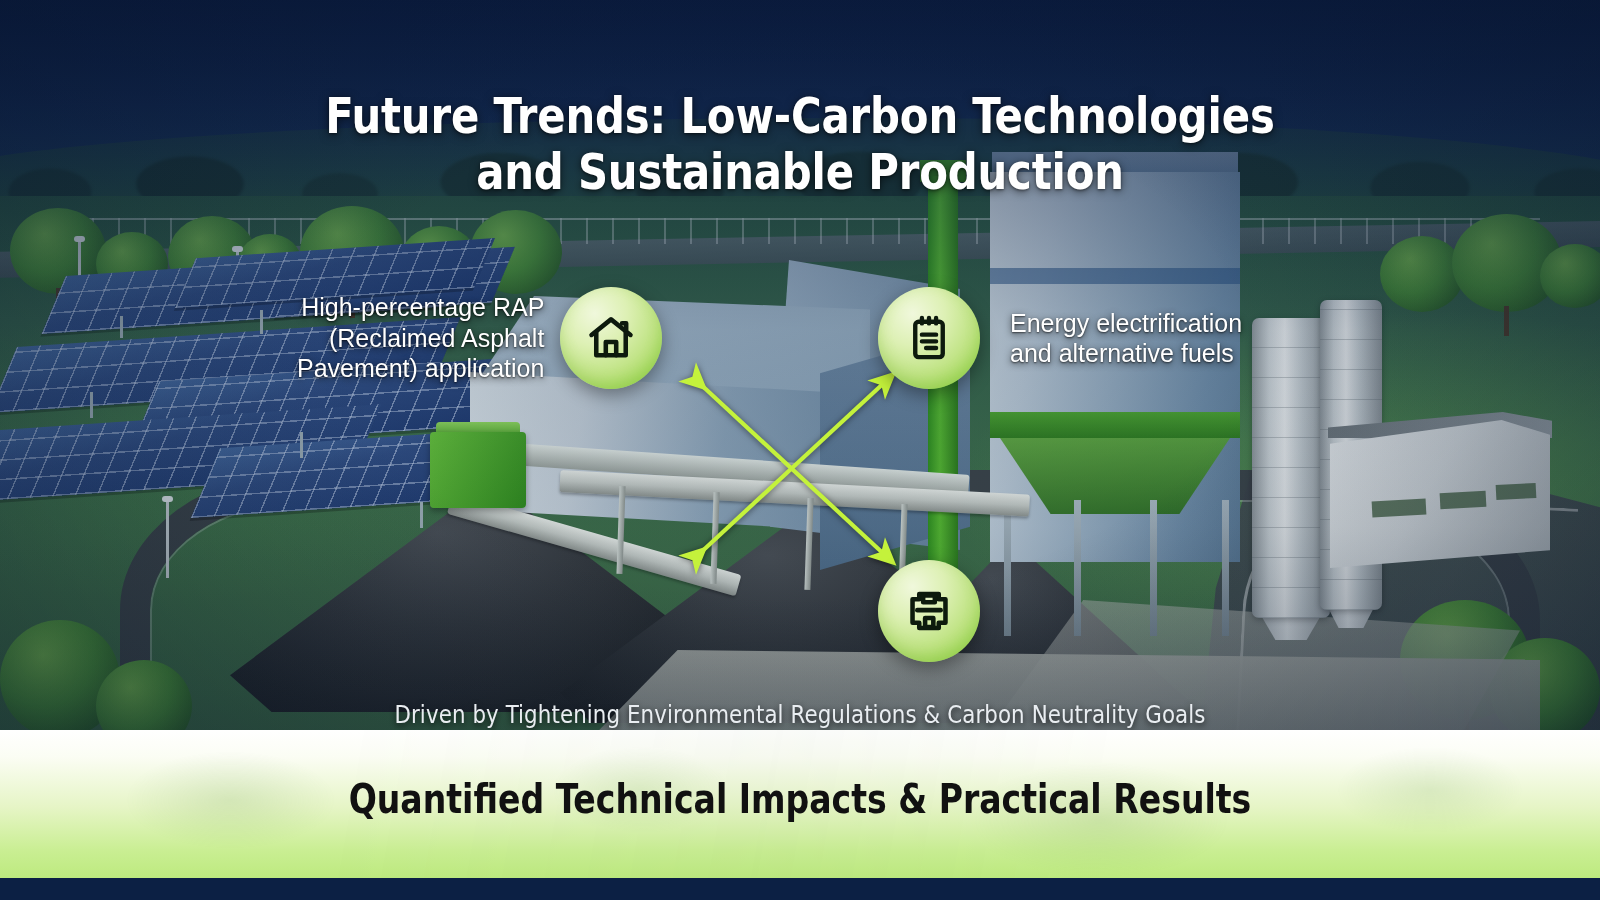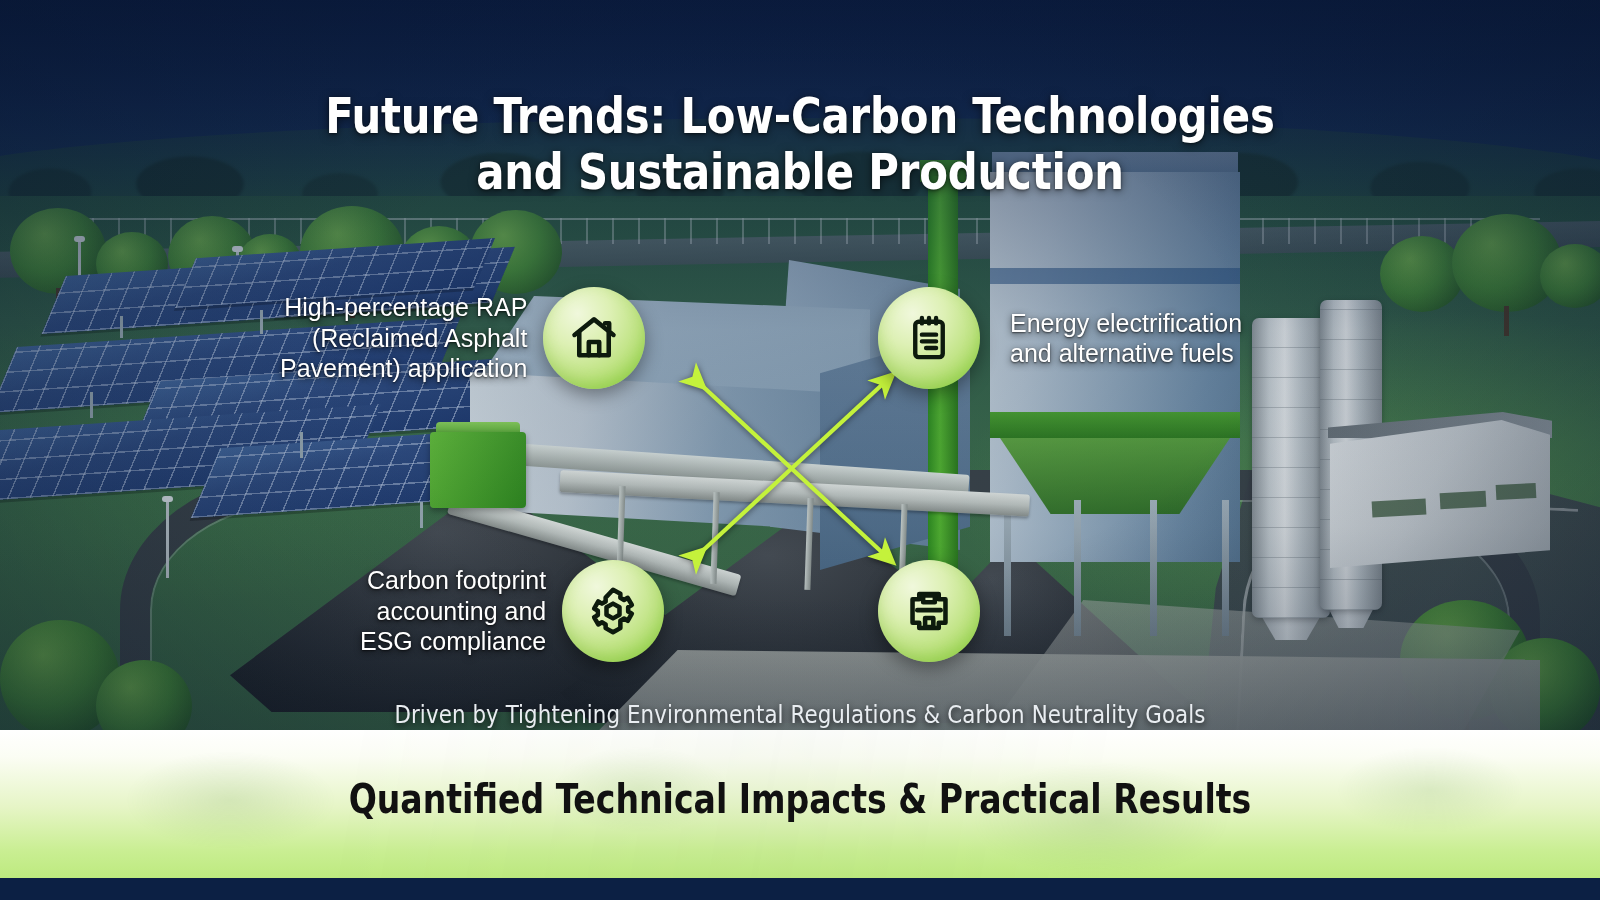--- a/index.html
+++ b/index.html
@@ -178,21 +178,21 @@
                 text-shadow:0 2px 7px rgba(0,0,0,.75), 0 1px 2px rgba(0,0,0,.6); white-space:pre-line; }
   .node.left  .node-label { text-align:right; }
   .node.right .node-label { text-align:left;margin-left:14px; }
 
   .badge { width:102px; height:102px; border-radius:50%; flex:0 0 102px;
            background:radial-gradient(circle at 34% 26%,#f0f8dc 0%,#ddf0b4 32%,#bfe383 62%,#9ad84f 88%,#8ccf3e 100%);
            box-shadow:0 6px 18px rgba(0,0,0,.38), inset 0 -6px 14px rgba(120,180,50,.30);
            display:flex; align-items:center; justify-content:center; }
   .badge svg { display:block; }
 
-  .n1 { left:280px; top:287px; }
+  .n1 { left:297px; top:287px; }
   .n2 { left:878px; top:287px; }
   .n3 { left:360px; top:560px; }
   .n4 { left:878px; top:560px; }
 
   
   .arrows { position:absolute; left:0; top:0; width:1600px; height:752px; pointer-events:none; }
 
   
   .caption { position:absolute; left:0; top:700px; width:1600px; text-align:center;
              font-family:"DejaVu Sans Condensed","Liberation Sans Narrow","Liberation Sans", sans-serif;
@@ -367,33 +367,20 @@
             <rect x="5.4" y="4.2" width="13.2" height="17" rx="1.6"></rect>
             <path d="M8.6 2.4v2.6M12 2.4v2.6M15.4 2.4v2.6"></path>
             <path d="M8.6 10.4h6.8M8.6 13.6h6.8M10.6 16.8h4.8"></path>
           </svg>
         </span>
       </div>
       <div class="node-label">Energy electrification
 and alternative fuels</div>
     </div>
 
-    <div class="node left n3">
-      <div class="node-label">Carbon footprint
-accounting and
-ESG compliance</div>
-      <div class="badge">
-        <span>
-          <svg width="52" height="52" viewBox="0 0 24 24" fill="none" stroke="#0d1a0d" stroke-width="2.1" stroke-linecap="round" stroke-linejoin="round">
-            <path d="M12 2.2 15.4 4v1.9l1.7 1 1.7-1 1.9 3.3-1.7 1v2l1.7 1-1.9 3.3-1.7-1-1.7 1V19.9L12 21.8 8.6 19.9V18.2l-1.7-1-1.7 1-1.9-3.3 1.7-1v-2l-1.7-1L5.2 7.6l1.7 1 1.7-1V5.8Z"></path>
-            <path d="M12 8.6 15 10.3v3.4L12 15.4 9 13.7v-3.4Z"></path>
-          </svg>
-        </span>
-      </div>
-    </div>
 
     <div class="node right n4">
       <div class="badge">
         <span>
           <svg width="52" height="52" viewBox="0 0 24 24" fill="none" stroke="#0d1a0d" stroke-width="2.1" stroke-linecap="round" stroke-linejoin="round">
             <path d="M4.4 6.6h3.1V4.2h9v2.4h3.1v10.8h-3.1v2.4h-9v-2.4H4.4Z"></path>
             <rect x="9.3" y="4.8" width="5.4" height="3.2"></rect>
             <path d="M6.6 11.6h10.8"></path>
             <rect x="10.2" y="15.2" width="3.8" height="4.2"></rect>
           </svg>

